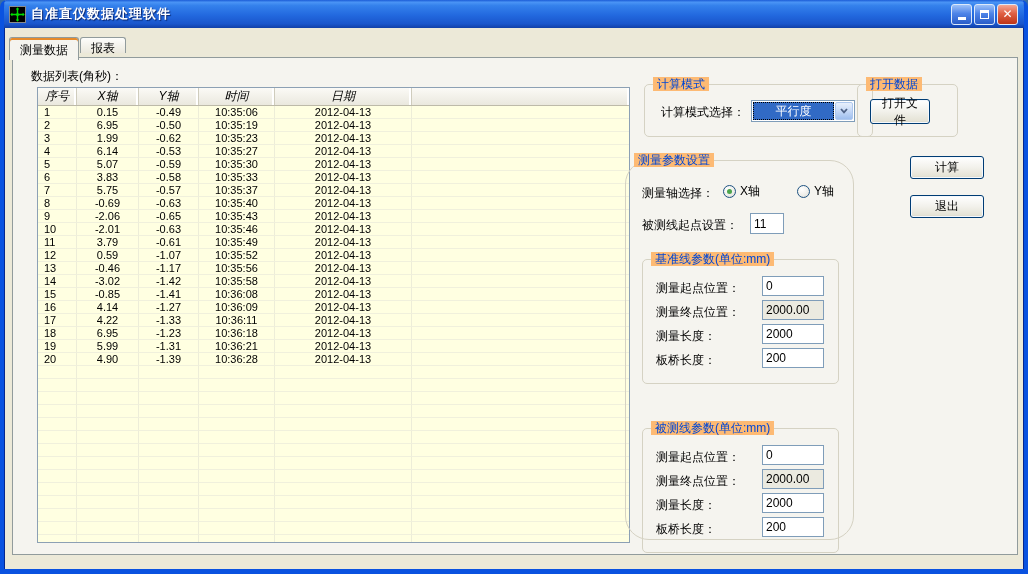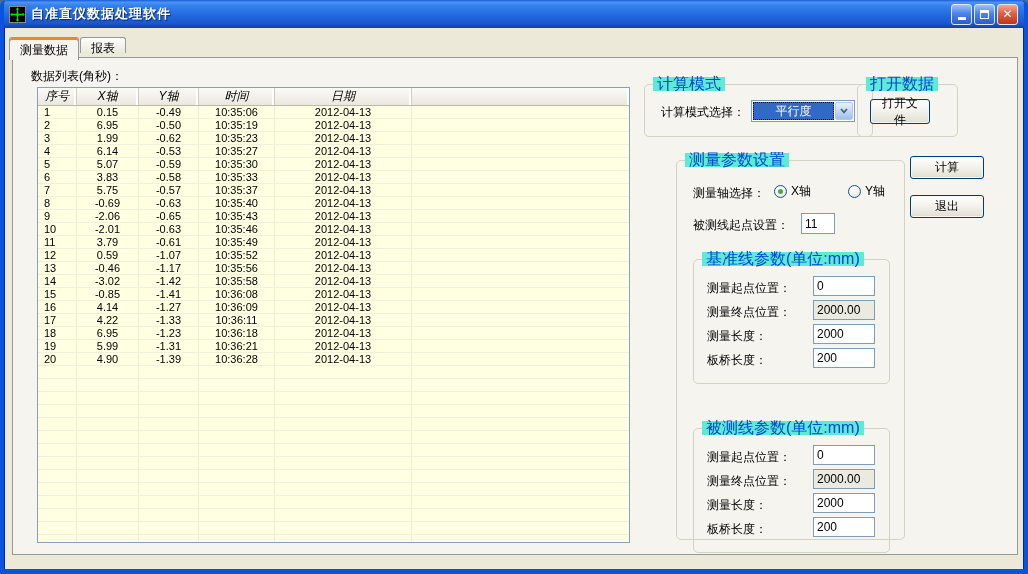--- a/index.html
+++ b/index.html
@@ -46,22 +46,22 @@
     white-space:nowrap;overflow:hidden;}
   .c0{width:39px;flex:none;}
   .c1{width:62px;flex:none;}
   .c2{width:60px;flex:none;}
   .c3{width:76px;flex:none;}
   .c4{width:137px;flex:none;}
   .c5{flex:1;border-right:none;}
   .td.c0{justify-content:flex-start;padding-left:6px;}
   
   .group{position:absolute;box-sizing:border-box;border:1px solid #D5D2C3;border-radius:5px;}
-  .gtitle{position:absolute;top:-8px;left:8px;background:#5eead4;padding:0 4px;
-    color:#0046D5;font-size:16px;line-height:14px;white-space:nowrap;}
+  .gtitle{position:absolute;top:-8px;left:8px;background:#fdba74;padding:0 4px;
+    color:#0046D5;font-size:12px;line-height:14px;white-space:nowrap;}
   .flabel{position:absolute;font-size:12px;color:#000;white-space:nowrap;}
   
   .xp-btn{position:absolute;box-sizing:border-box;border:1px solid #003C74;border-radius:3px;
     background:linear-gradient(180deg,#FFFFFF 0%,#F2F1EB 50%,#E5E3D6 90%,#D8D6C6 100%);
     font-size:12px;color:#000;display:flex;align-items:center;justify-content:center;
     font-family:"Liberation Sans","DejaVu Sans",sans-serif;cursor:default;
     box-shadow:inset 0 0 0 1px #F4F8FD;}
   .combo{position:absolute;box-sizing:border-box;border:1px solid #7F9DB9;background:#fff;
     display:flex;padding:1px;cursor:default;}
   .combo-sel{flex:1;background:#316AC5;color:#fff;font-size:12px;padding:1px 2px;
@@ -417,21 +417,21 @@
     </div>
 
     <div class="group" style="left:844px;top:26px;width:101px;height:53px;">
       <span class="gtitle">打开数据</span>
       <button class="xp-btn" style="left:12px;top:14px;width:60px;height:25px;">打开文件</button>
     </div>
 
     <button class="xp-btn" style="left:897px;top:98px;width:74px;height:23px;">计算</button>
     <button class="xp-btn" style="left:897px;top:137px;width:74px;height:23px;">退出</button>
 
-    <div class="group" style="left:663px;top:102px;width:229px;height:380px;">
+    <div class="group" style="left:612px;top:102px;width:229px;height:380px;border-radius:24px;">
       <span class="gtitle">测量参数设置</span>
 
       <span class="flabel" style="left:16px;top:24px;">测量轴选择：</span>
       <div class="radio selected" style="left:97px;top:22px;">
         <span class="circle">
             <span class="dot"></span>
           </span>
         <span>X轴</span>
       </div>
       <div class="radio" style="left:171px;top:22px;">

